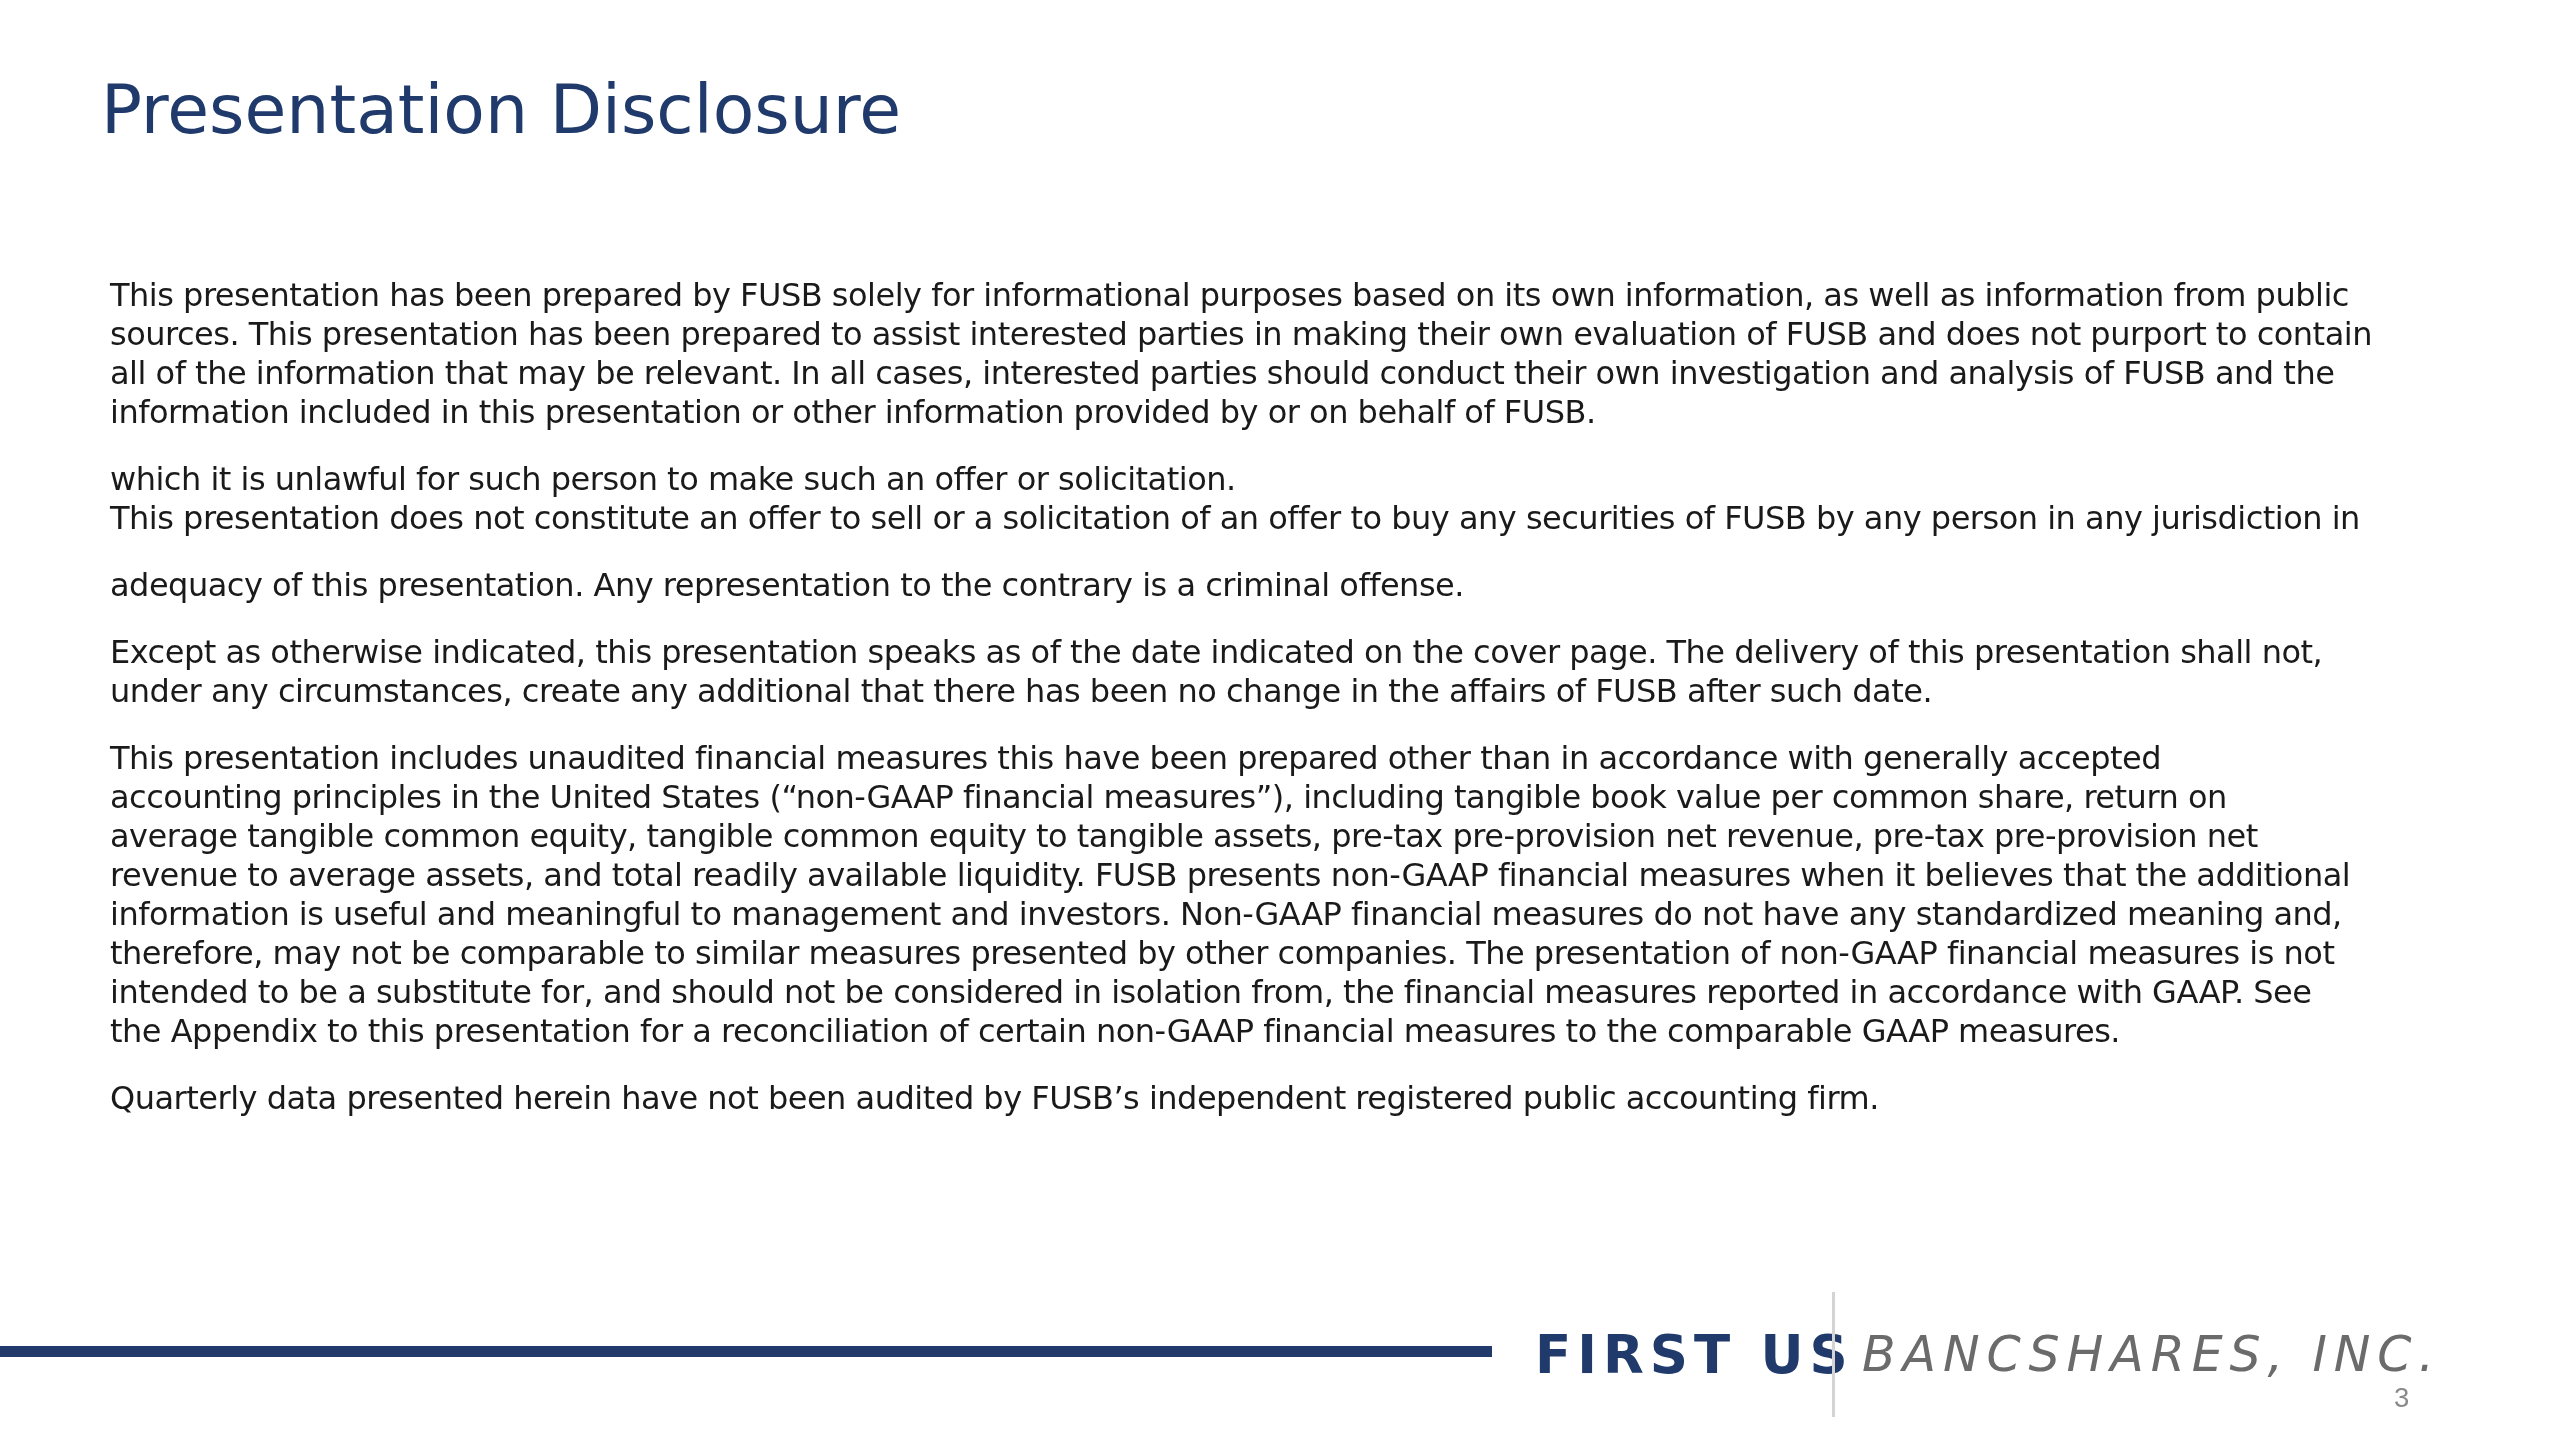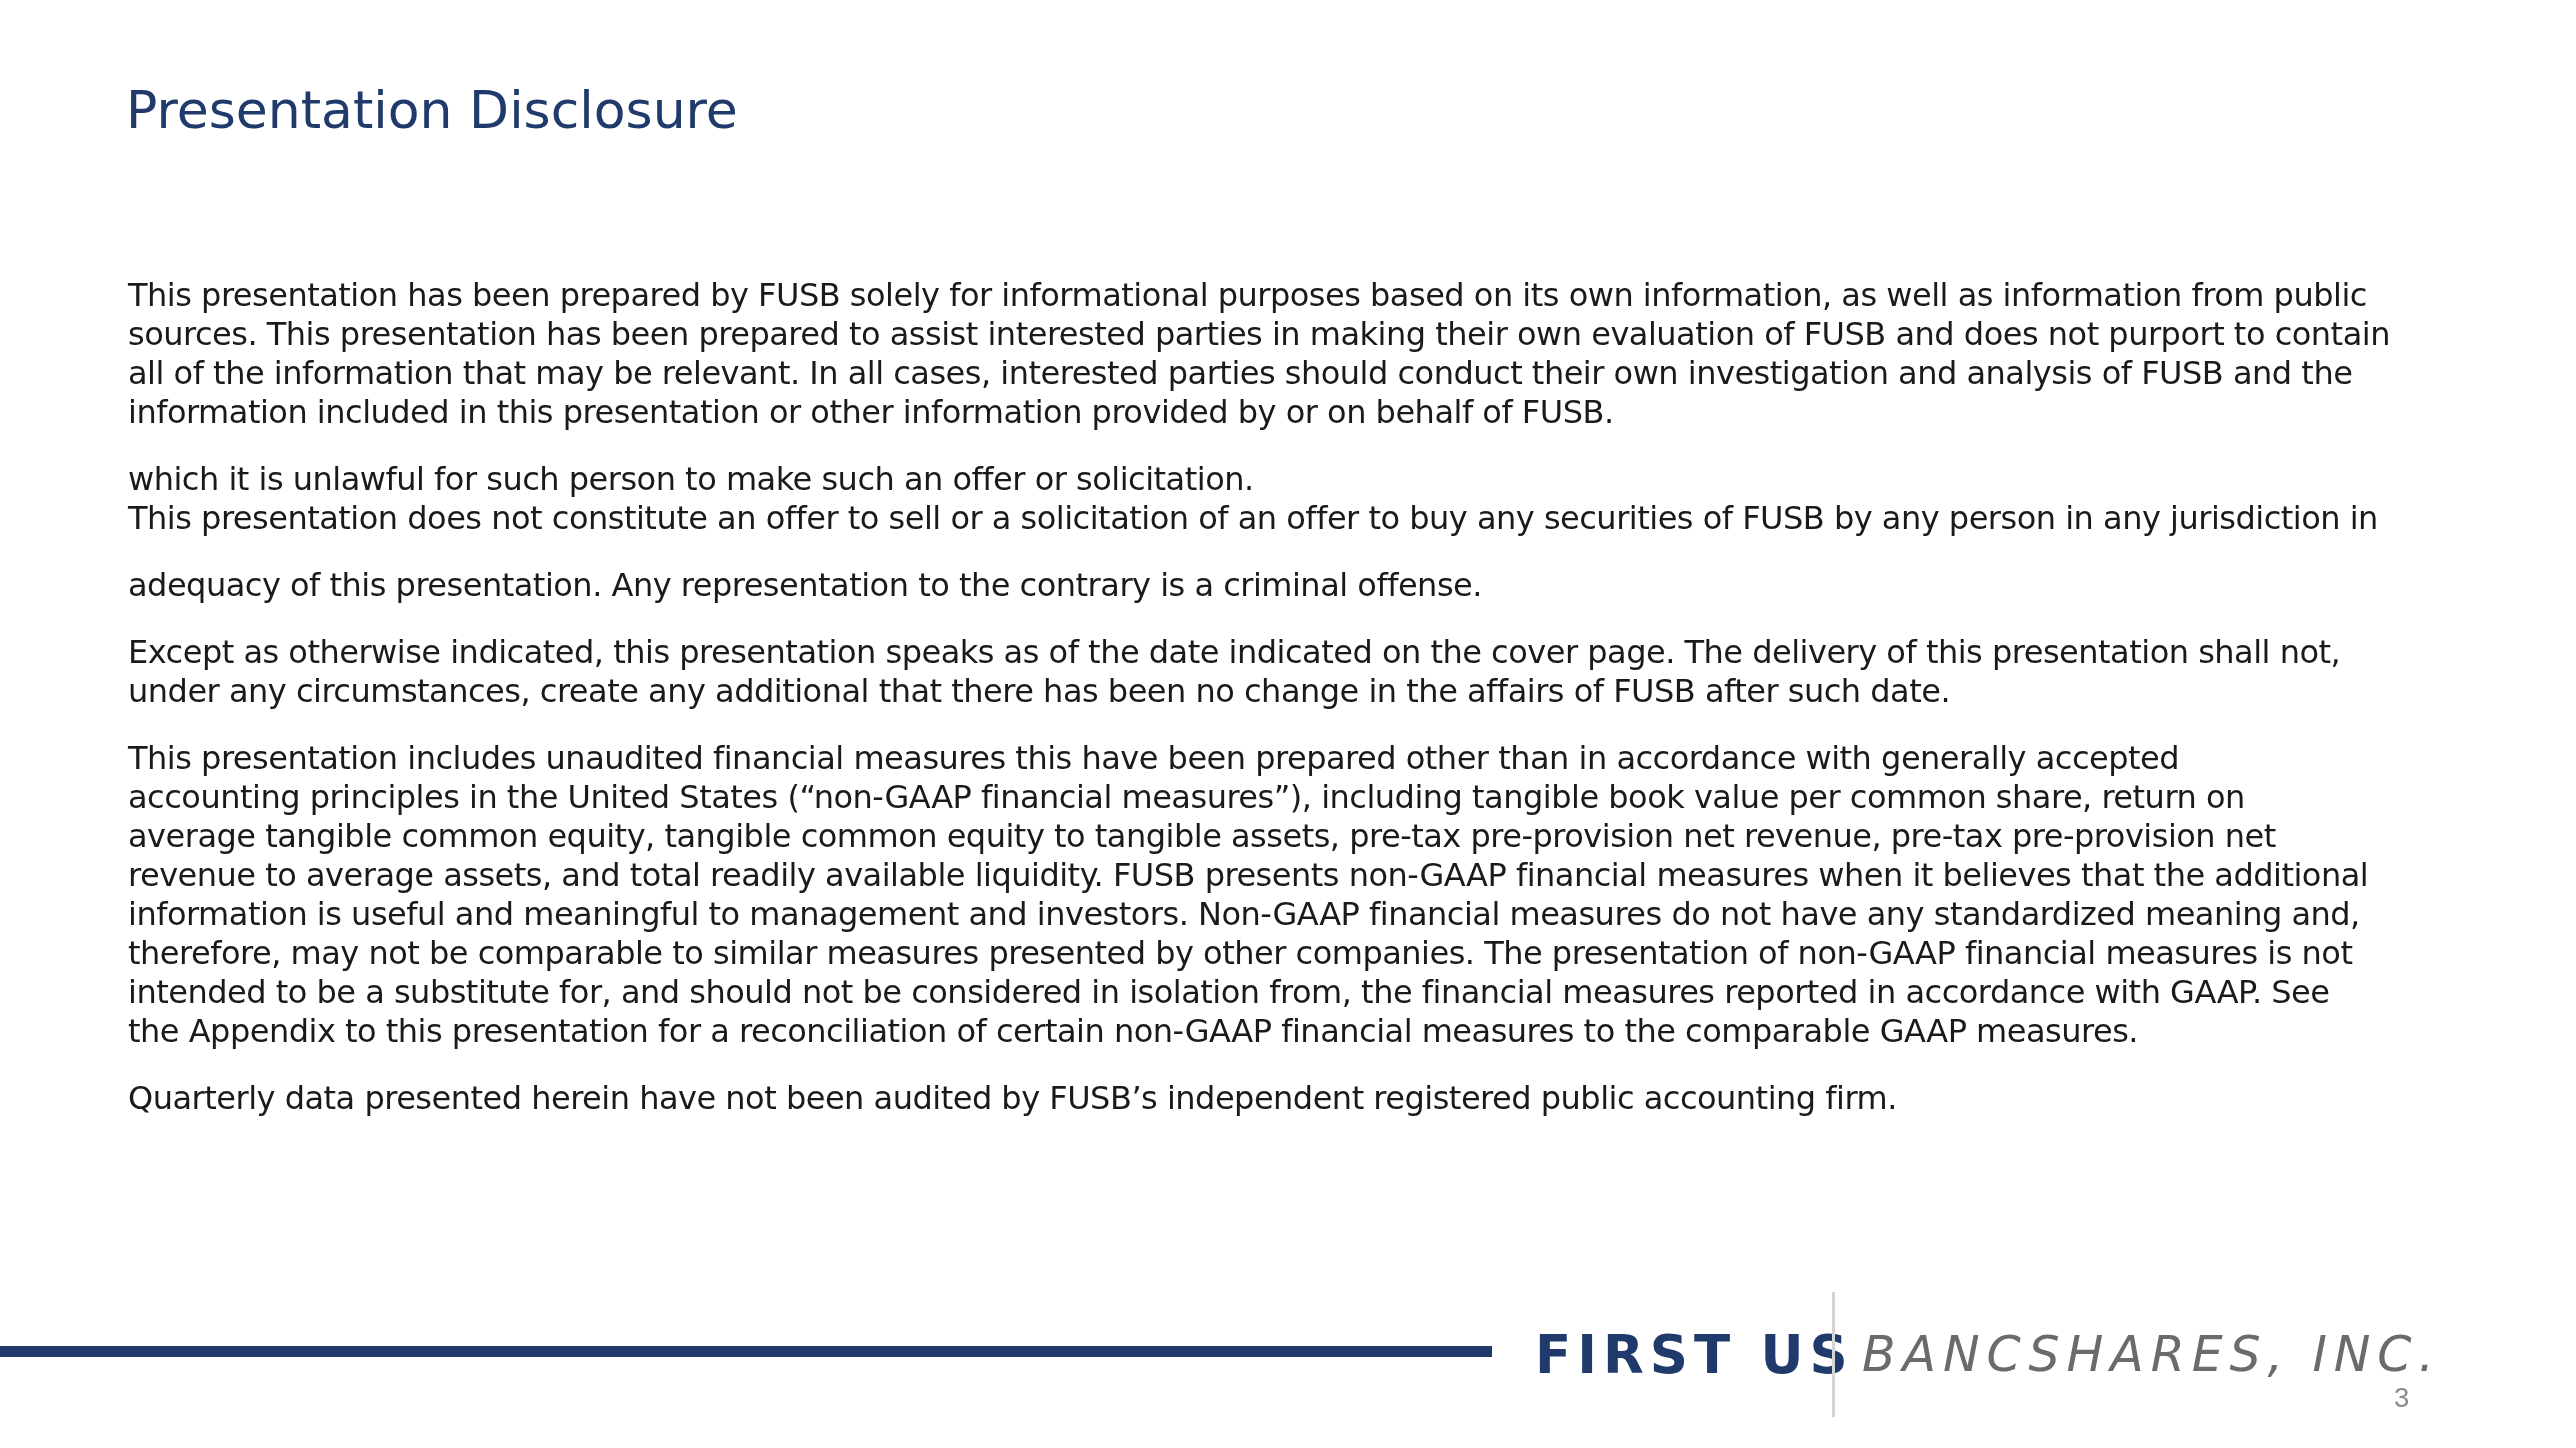--- a/index.html
+++ b/index.html
@@ -16,26 +16,26 @@
     }
     .slide {
       position: absolute;
       left: 0; top: 0;
       width: 2576px;
       height: 1449px;
       background: #ffffff;
     }
     .title {
       position: absolute;
-      left: 126px;
+      left: 101px;
       top: 67px;
       margin: 0;
       font-family: "DejaVu Sans", "Liberation Sans", sans-serif;
       font-weight: normal;
-      font-size: 52px;
+      font-size: 68px;
       line-height: 86px;
       letter-spacing: 0px;
       color: #1F3A6B;
       white-space: nowrap;
     }
     .body {
       position: absolute;
       left: 110px;
       top: 276px;
       width: 2318px;
@@ -44,21 +44,20 @@
       font-size: 32px;
       line-height: 39px;
     }
     .para {
       margin: 0 0 28px 0;
     }
     .line {
       display: block;
       white-space: nowrap;
       letter-spacing: -0.5px;
-      margin-left: 18px;
     }
     .footer-rule {
       position: absolute;
       left: 0;
       top: 1346px;
       width: 1492px;
       height: 11px;
       background: #1F3A6B;
     }
     .logo-first {

